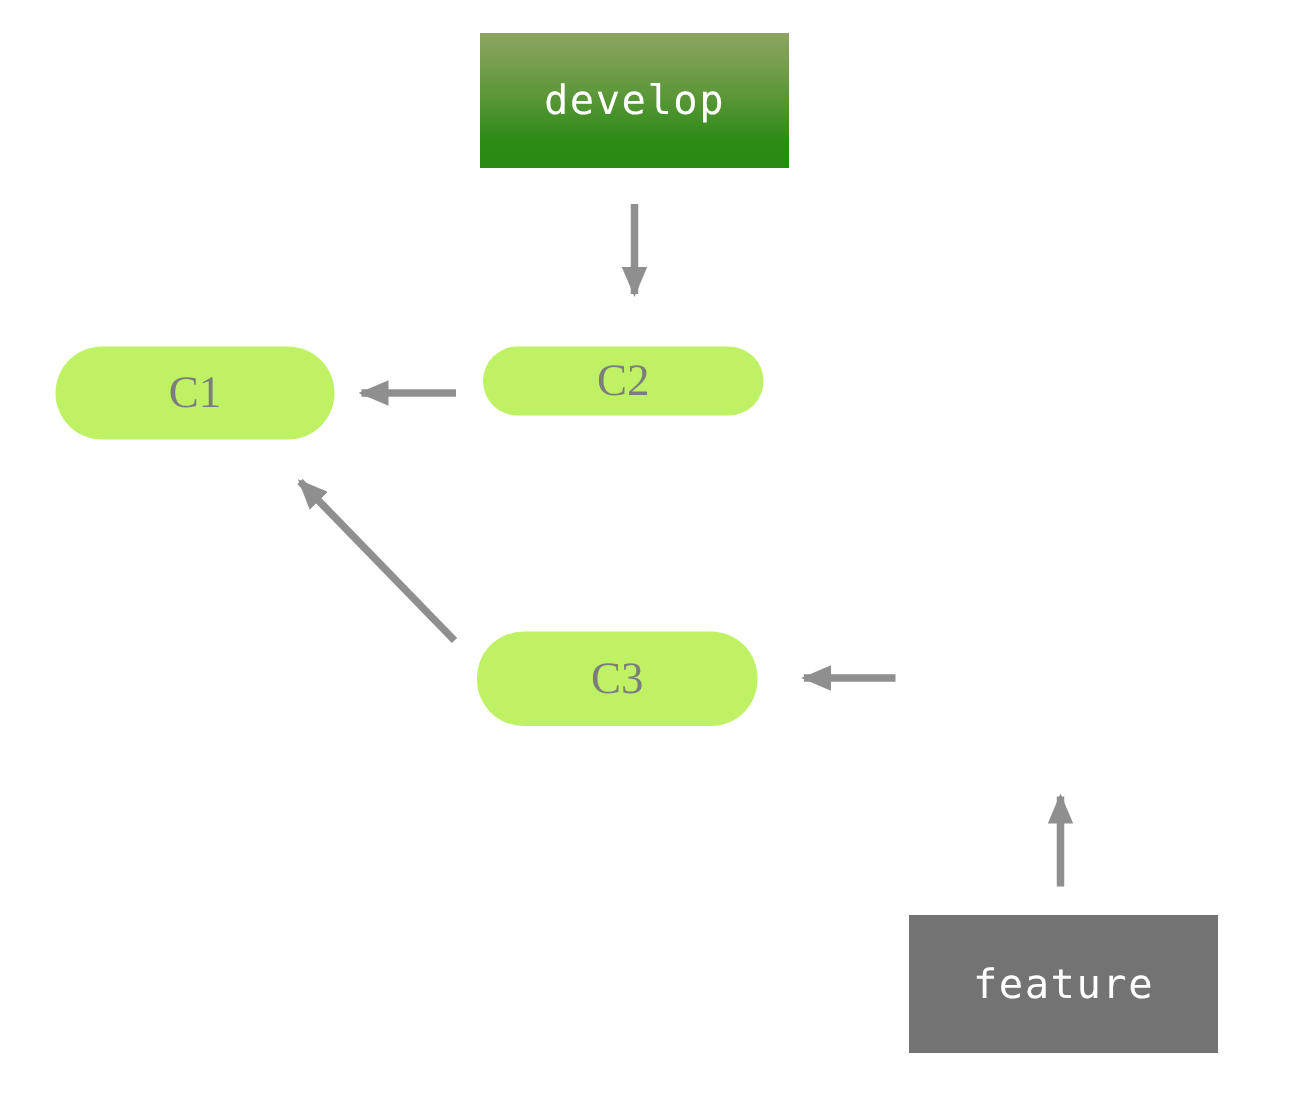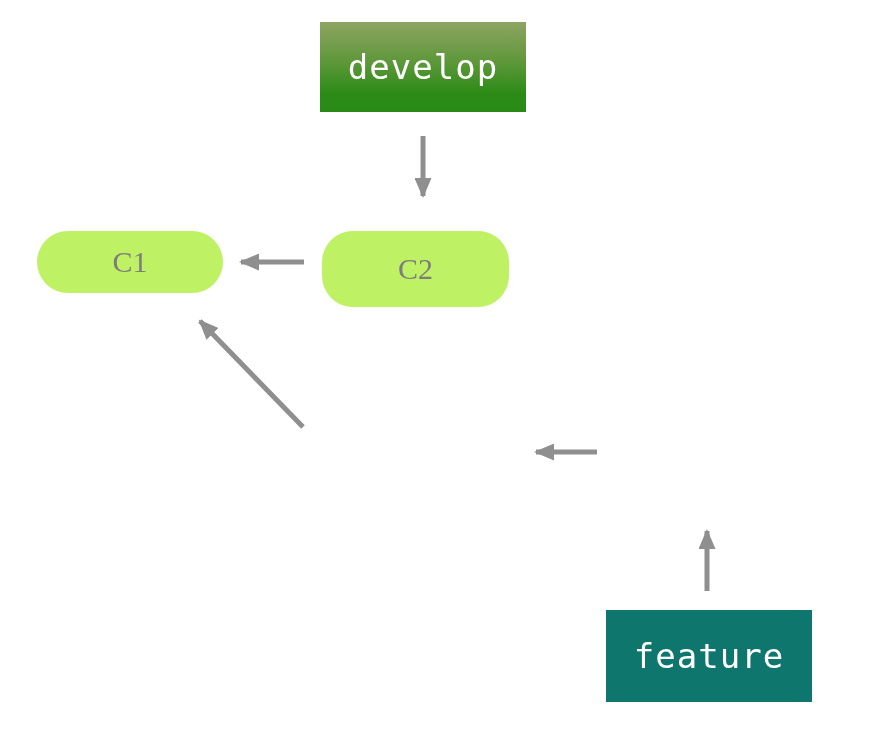--- a/index.html
+++ b/index.html
@@ -26,46 +26,46 @@
   .node {
     position: absolute;
     display: flex;
     align-items: center;
     justify-content: center;
     box-sizing: border-box;
   }
   .branch-label {
     color: #ffffff;
     font-family: "DejaVu Sans Mono", monospace;
-    font-size: 34px;
+    font-size: 27px;
     letter-spacing: 1px;
   }
   .branch-develop {
     left: 320px;
     top: 22px;
     width: 206px;
     height: 90px;
     background: linear-gradient(180deg, #8ea462 0%, #5d9739 45%, #2c8b17 80%, #288a15 100%);
   }
   .branch-feature {
     left: 606px;
     top: 610px;
     width: 206px;
     height: 92px;
-    background: #0f766e;
+    background: #737373;
   }
   .commit {
     background: #bef264;
     border-radius: 31px;
     color: #7d7d7d;
     font-family: "Liberation Serif", "DejaVu Serif", serif;
     font-size: 30px;
   }
   .commit-c1 { left: 37px;  top: 231px; width: 186px; height: 62px; }
-  .commit-c2 { left: 322px; top: 231px; width: 187px; height: 76px; }
+  .commit-c2 { left: 322px; top: 231px; width: 187px; height: 46px; }
   .commit-c3 { left: 318px; top: 421px; width: 187px; height: 63px; }
   .commit-c4 { left: 615px; top: 421px; width: 187px; height: 63px; }
   .edge {
     stroke: #8f8f8f;
     stroke-width: 5;
   }
 </style>
 </head>
 <body>
 
@@ -83,17 +83,18 @@
     <line class="edge" x1="597" y1="452" x2="536" y2="452" marker-end="url(#arrowhead)"></line>
     <line class="edge" x1="707" y1="591" x2="707" y2="531" marker-end="url(#arrowhead)"></line>
   </svg>
 
   <div class="node branch-label branch-develop">develop</div>
 
   <div class="node commit commit-c1">C1</div>
 
   <div class="node commit commit-c2">C2</div>
 
+  <div class="node commit commit-c3">C3</div>
 
 
   <div class="node branch-label branch-feature">feature</div>
 
 </div>
 
 </body></html>

